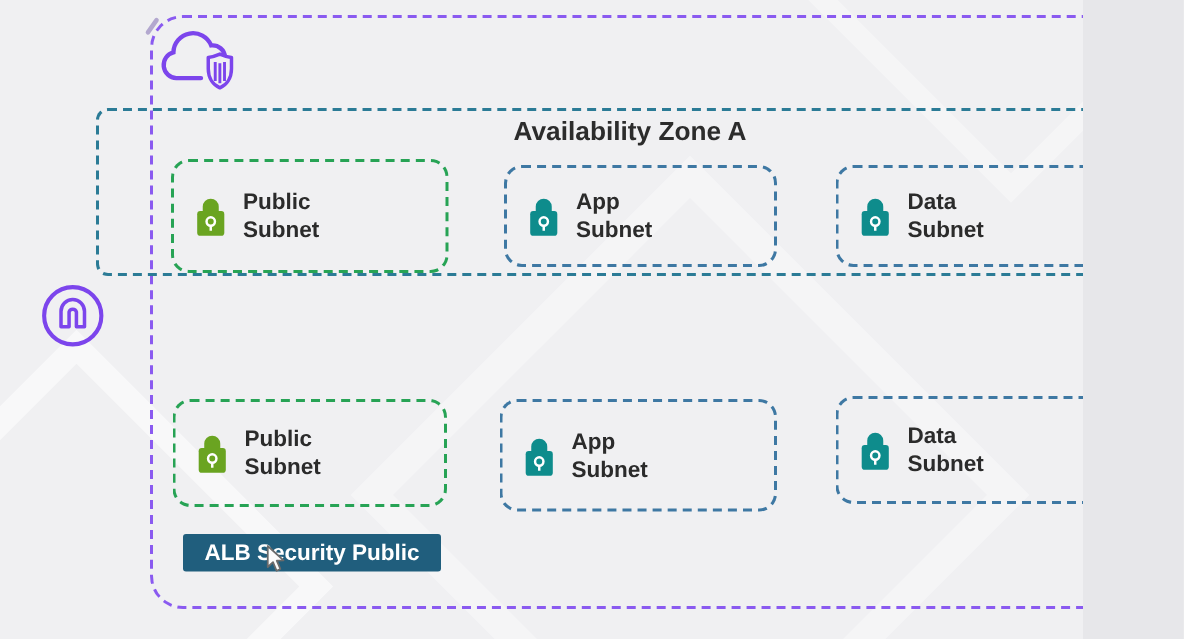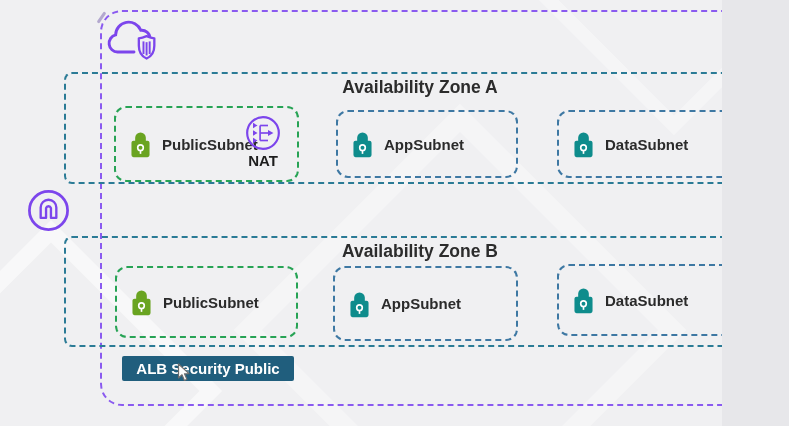--- a/index.html
+++ b/index.html
@@ -36,21 +36,21 @@
   }
   .subnet.green{border:2px dashed #27a355}
   .subnet.blue{border:2px dashed #3e78a3}
   .a-public{left:114px;top:106px;width:185px;height:76px}
   .a-app   {left:336px;top:110px;width:182px;height:68px}
   .a-data  {left:557px;top:110px;width:182px;height:68px}
   .b-public{left:115px;top:266px;width:183px;height:72px}
   .b-app   {left:333px;top:266px;width:185px;height:75px}
   .b-data  {left:557px;top:264px;width:182px;height:72px}
 
-  .slabel{display:flex;flex-direction:row;font-size:15px;font-weight:600;
+  .slabel{display:flex;flex-direction:column;font-size:15px;font-weight:600;
           color:#2b2b2b;line-height:19px}
   .lock{width:23px;height:30px;flex:0 0 auto}
   .lk-public .lk-fill{fill:#6aa421}
   .lk-private .lk-fill{fill:#0e8c8c}
 
   .natwrap{position:absolute;right:9px;top:5px;width:50px;text-align:center}
   .nat-svg{width:40px;height:40px;display:block;margin:0 auto}
   .natlabel{font-size:15px;font-weight:600;color:#1d1d1d;margin-top:-1px}
 
   .sg{
@@ -89,52 +89,31 @@
 
   <svg class="vpcicon" width="45" height="45" viewBox="0 0 46 46">
     <circle cx="23" cy="23" r="19.5" fill="none" stroke="#7c45ec" stroke-width="2.8"></circle>
     <path d="M15,30.5 V20 a8,8 0 0 1 16,0 v10.5 h-5.5 V20.5 a2.6,2.6 0 0 0 -5,0 V30.5 z" fill="none" stroke="#7c45ec" stroke-width="2.4" stroke-linejoin="round"></path>
   </svg>
 
   <div class="az az-a">
     <div class="az-title">Availability Zone A</div>
   </div>
 
-  <div class="az az-b">
-    <div class="az-title">Availability Zone B</div>
-  </div>
 
   <div class="subnet green a-public lk-public">
     <svg class="lock" viewBox="0 0 28 36">
       <path class="lk-fill" d="M7.5,15 v-4.5 a6.5,6.5 0 0 1 13,0 v4.5 z"></path>
       <rect class="lk-fill" x="3" y="14" width="22" height="20" rx="2.5"></rect>
       <circle cx="14" cy="22.5" r="3.4" fill="none" stroke="#fff" stroke-width="2"></circle>
       <line x1="14" y1="25.5" x2="14" y2="30" stroke="#fff" stroke-width="2"></line>
     </svg>
     <div class="slabel">
       <span>Public</span>
       <span>Subnet</span>
-    </div>
-    <div class="natwrap">
-      <svg class="nat-svg" viewBox="0 0 48 48">
-        <circle cx="24" cy="24" r="19" fill="none" stroke="#7c45ec" stroke-width="2.6"></circle>
-        <g stroke="#7c45ec" stroke-width="2" fill="none">
-          <line x1="20.5" y1="15" x2="20.5" y2="33"></line>
-          <line x1="20.5" y1="15" x2="30" y2="15"></line>
-          <line x1="20.5" y1="33" x2="30" y2="33"></line>
-          <line x1="20.5" y1="24" x2="30" y2="24"></line>
-        </g>
-        <g fill="#7c45ec">
-          <polygon points="30,20.5 36.5,24 30,27.5"></polygon>
-          <polygon points="12,11.8 17.5,15 12,18.2"></polygon>
-          <polygon points="12,20.8 17.5,24 12,27.2"></polygon>
-          <polygon points="12,29.8 17.5,33 12,36.2"></polygon>
-        </g>
-      </svg>
-      <div class="natlabel">NAT</div>
     </div>
   </div>
 
   <div class="subnet blue a-app lk-private">
     <svg class="lock" viewBox="0 0 28 36">
       <path class="lk-fill" d="M7.5,15 v-4.5 a6.5,6.5 0 0 1 13,0 v4.5 z"></path>
       <rect class="lk-fill" x="3" y="14" width="22" height="20" rx="2.5"></rect>
       <circle cx="14" cy="22.5" r="3.4" fill="none" stroke="#fff" stroke-width="2"></circle>
       <line x1="14" y1="25.5" x2="14" y2="30" stroke="#fff" stroke-width="2"></line>
     </svg>

